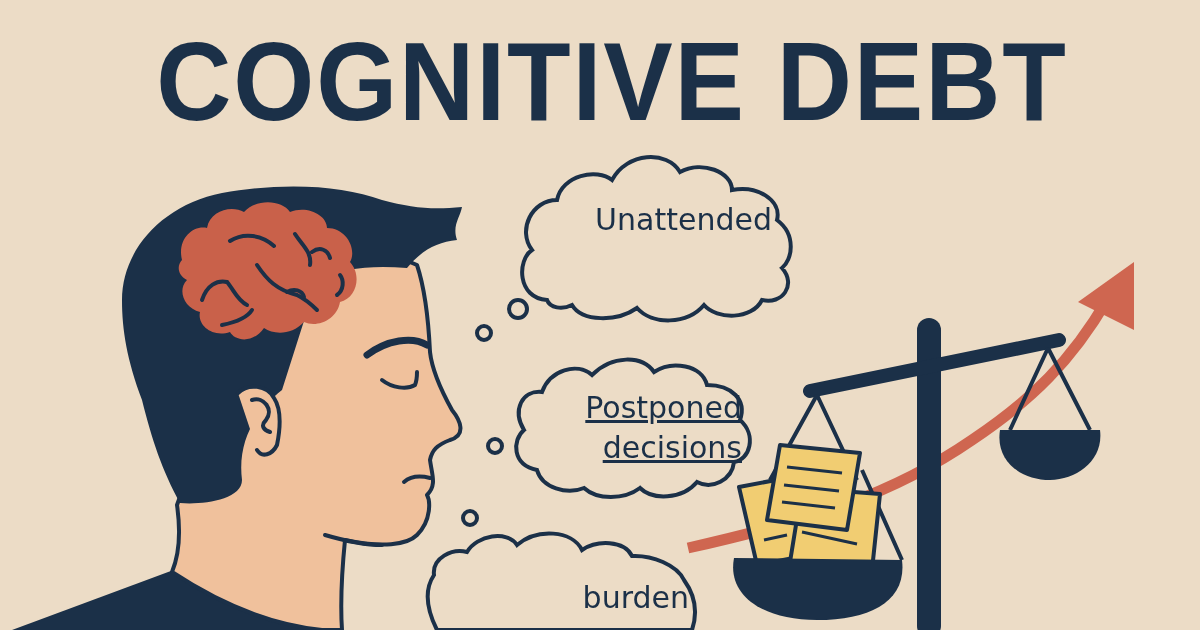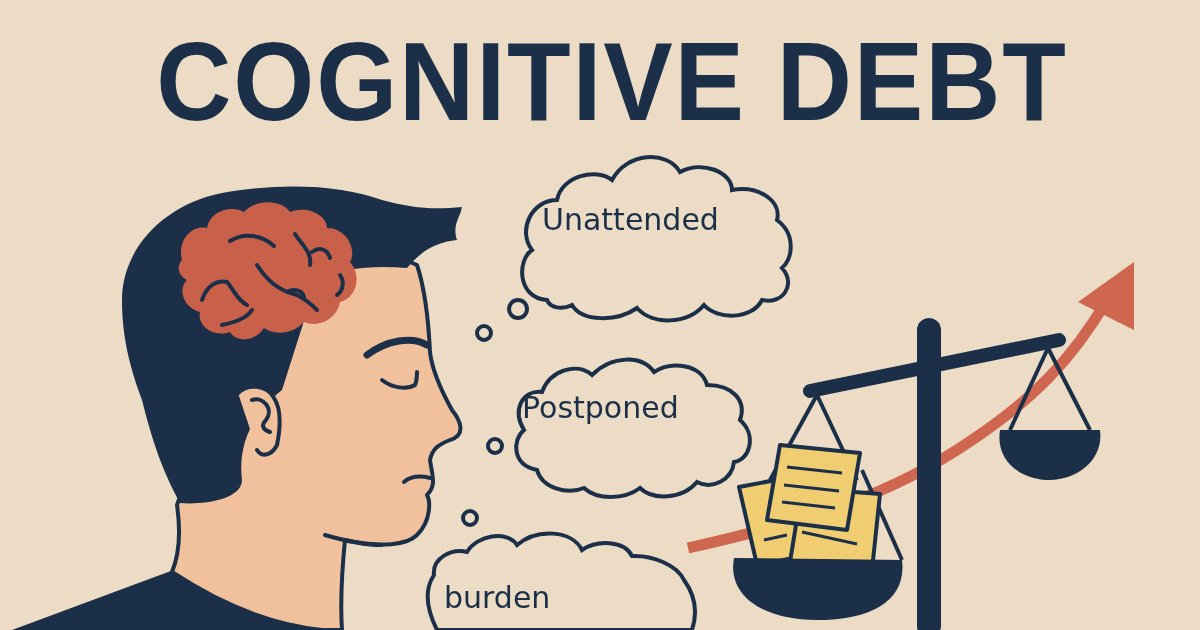--- a/index.html
+++ b/index.html
@@ -17,21 +17,21 @@
     font-weight: 700; font-size: 112px; line-height: 120px;
     letter-spacing: 2px;
     color: #1b3048;
     transform: scaleX(0.93);
     margin: 0;
   }
   .cloud-label {
     position: absolute;
     font-family: "DejaVu Sans", sans-serif;
     color: #1b3048;
-    text-align: left;
+    text-align: right;
     font-size: 30px; line-height: 40px;
   }
   .cloud-label span { display: block; }
   .side-label {
     position: absolute; left: 800px; top: 175px; width: 300px;
     text-align: center;
     font-size: 34px; line-height: 44px; color: #1b3048;
   }
   .side-label span { display: block; }
 </style>
@@ -151,22 +151,23 @@
 
     <path d="M 722 558 L 890 560 C 895 600, 860 620, 805 620 C 750 620, 715 595, 722 558 Z" fill="#1b3048"></path>
   </svg>
 
   <h1 class="title">COGNITIVE DEBT</h1>
 
   <div class="cloud-label" style="left:530px; top:200px; width:230px;">
     <span>Unattended</span>
   </div>
 
-  <div class="cloud-label" style="left:510px; top:388px; width:220px;">
+  <div class="cloud-label" style="left:510px; top:388px; width:220px;text-decoration:underline;">
     <span>Postponed</span>
+    <span>decisions</span>
   </div>
 
   <div class="cloud-label" style="left:432px; top:578px; width:245px;">
     <span>burden</span>
   </div>
 
   <div class="side-label">
   </div>
 </div>
 

